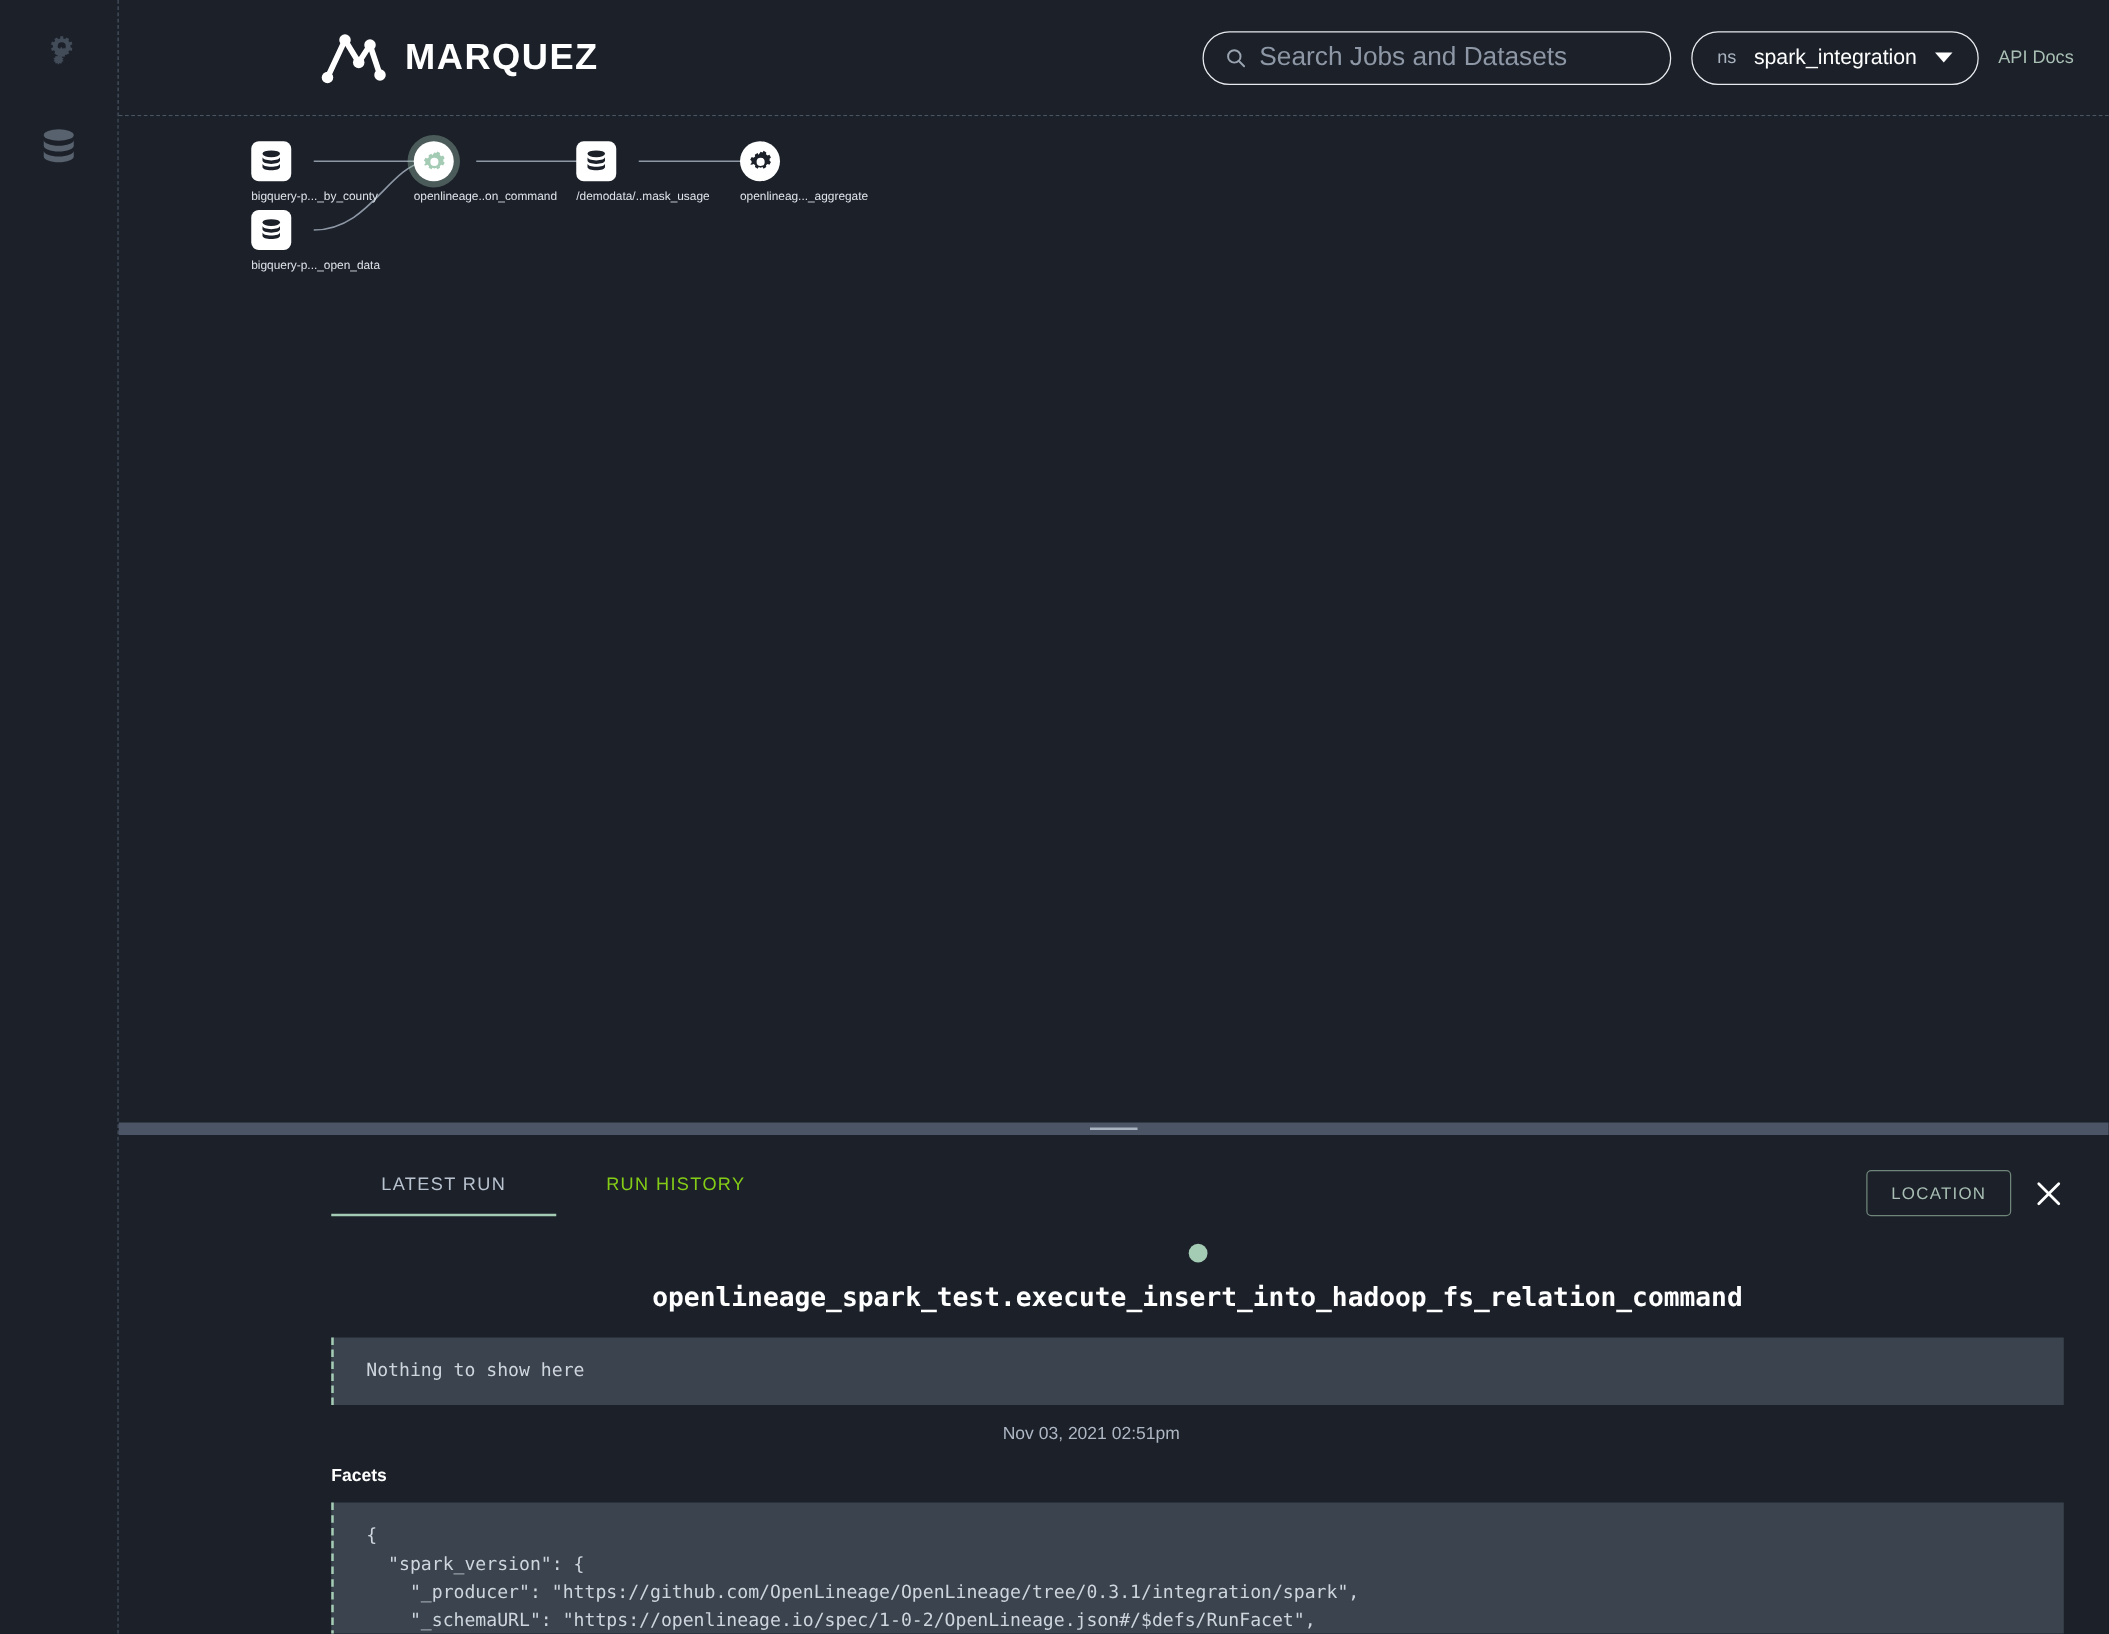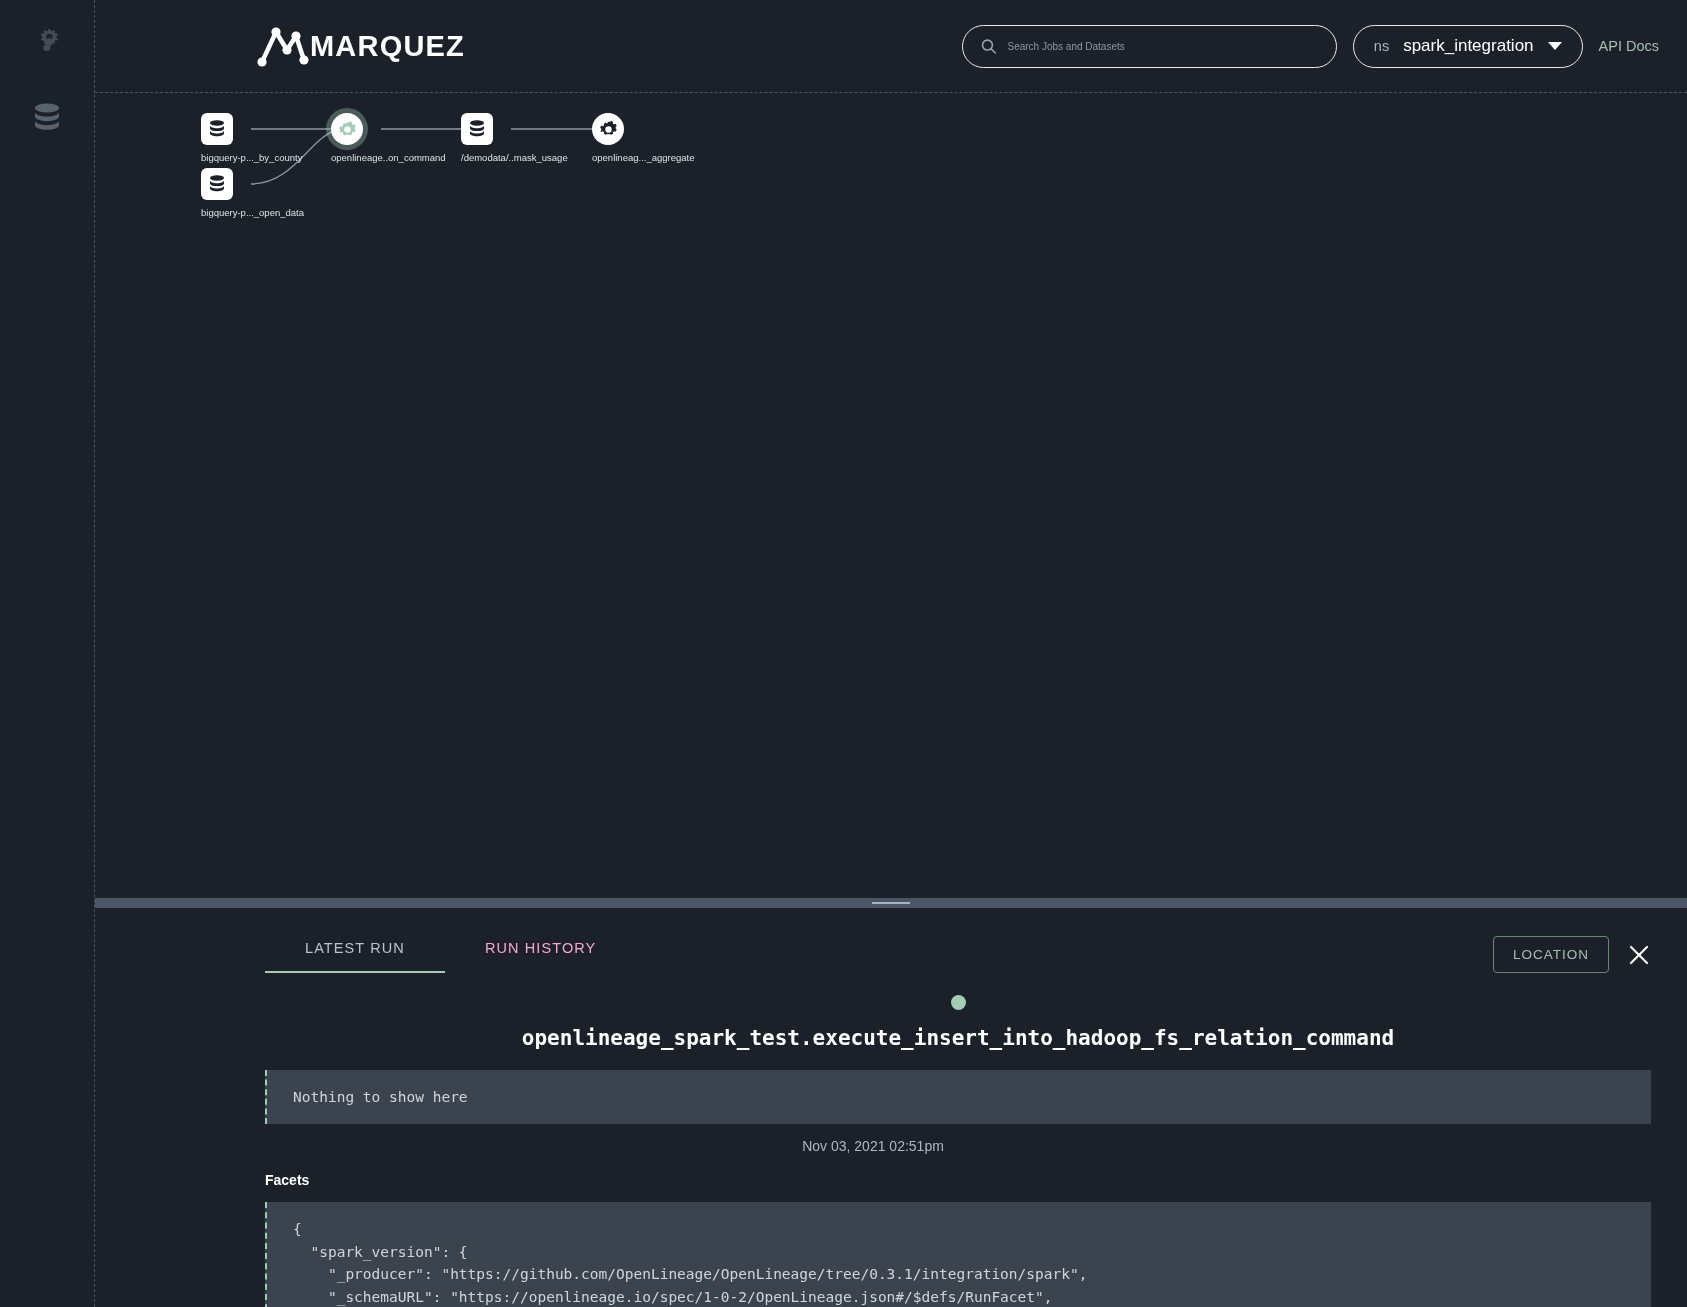--- a/index.html
+++ b/index.html
@@ -24,34 +24,34 @@
   }
   .rail-icon { width: 38px; height: 38px; display: flex; align-items: center; justify-content: center; cursor: pointer; }
 
   
   #header {
     position: absolute; left: 95px; top: 0;
     width: 1592px; height: 93px;
     border-bottom: 1px dashed #4a5463;
     display: flex; align-items: center;
   }
-  #brand { display: flex; align-items: center; gap: 0; margin-left: 159px; justify-content: center; }
+  #brand { display: flex; align-items: center; gap: 14px; margin-left: 159px; justify-content: center; }
   #brand-name {
     color: #fff; font-size: 29px; font-weight: bold; letter-spacing: 1.2px;
   }
   #header-right {
     margin-left: auto; display: flex; align-items: center; gap: 16px; padding-right: 28px;
   }
   #searchbox {
     width: 375px; height: 43px; border: 1.5px solid #e8eaee; border-radius: 22px;
     display: flex; align-items: center; gap: 11px; padding: 0 18px; background: transparent;
   }
   #search-input {
     background: transparent; border: none; outline: none;
-    color: #c3c9d3; font-size: 10px; width: 100%;
+    color: #c3c9d3; font-size: 21px; width: 100%;
     font-family: "Liberation Sans", sans-serif;
   }
   #search-input::placeholder { color: #8d97a5; }
   #ns-select {
     height: 43px; border: 1.5px solid #e8eaee; border-radius: 22px;
     display: flex; align-items: center; gap: 14px; padding: 0 20px; cursor: pointer;
   }
   #ns-label { color: #aab3c0; font-size: 14.5px; }
   #ns-value { color: #fff; font-size: 17px; }
   .caret { width: 0; height: 0; border-left: 7px solid transparent; border-right: 7px solid transparent; border-top: 8px solid #fff; }
@@ -95,21 +95,21 @@
     position: absolute; left: 95px; top: 908px;
     width: 1592px; height: 399px;
     background: #1b2029; overflow: hidden;
   }
   #drawer-top {
     display: flex; align-items: flex-end; padding: 18px 36px 0 170px;
   }
   .tabs { display: flex; gap: 0; }
   .tab {
     padding: 14px 40px 15px; font-size: 14.5px; letter-spacing: 1.1px;
-    color: #f9a8d4; cursor: pointer; border-bottom: 2px solid transparent;
+    color: #84cc16; cursor: pointer; border-bottom: 2px solid transparent;
   }
   .tab.active { color: #b9c3cf; border-bottom: 2px solid #a4cbb4; }
   #drawer-actions { margin-left: auto; display: flex; align-items: center; gap: 18px; padding-top: 10px; }
   #location-btn {
     border: 1px solid #6f8579; border-radius: 4px; color: #a9bfb4;
     font-size: 13.5px; letter-spacing: 1px; padding: 10px 19px; background: transparent;
     cursor: pointer; font-family: "Liberation Sans", sans-serif; margin-left: 44px;
   }
   #close-btn { width: 24px; height: 24px; cursor: pointer; }
 

